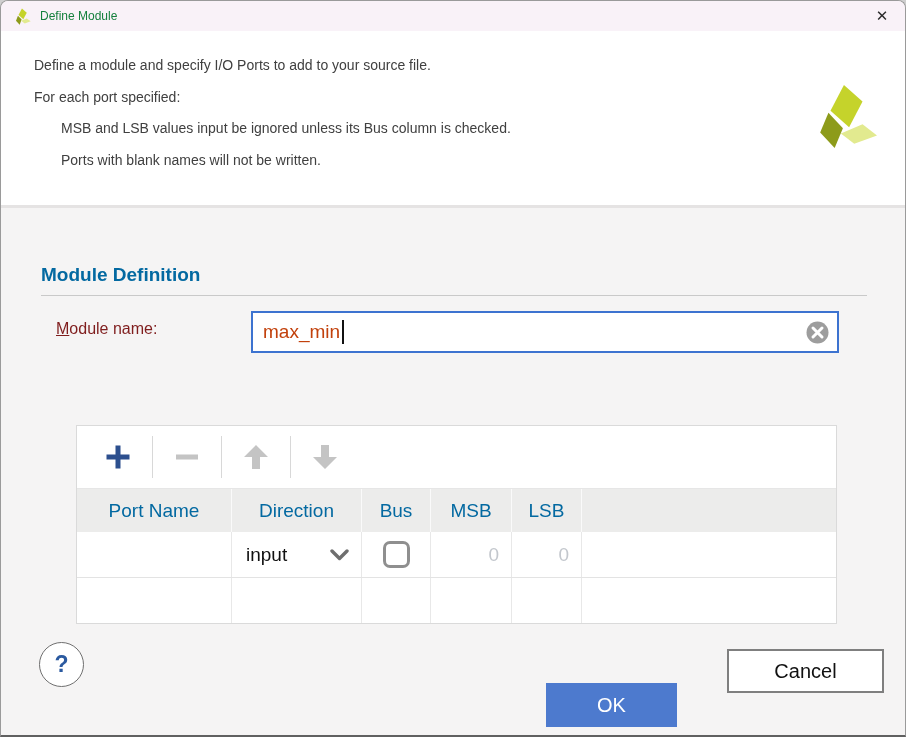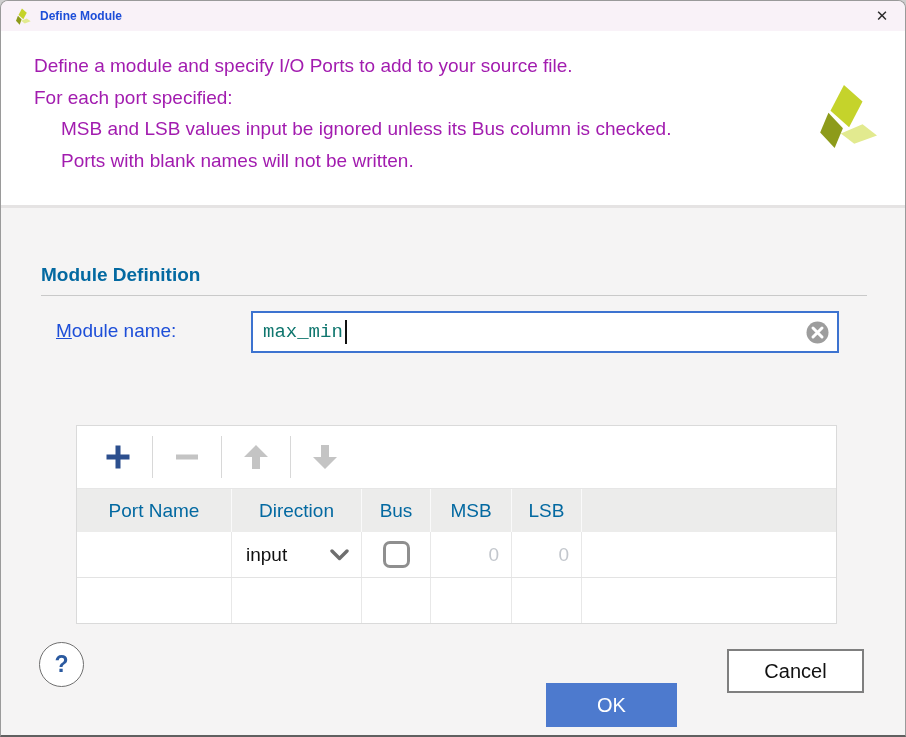--- a/index.html
+++ b/index.html
@@ -8,44 +8,44 @@
     position:relative; width:906px; height:737px;
     background:#f5f4f4; overflow:hidden;
     border:1px solid #9a9a9a; border-bottom:2px solid #606060;
     border-radius:8px 8px 0 0;
   }
   
   .titlebar {
     position:absolute; left:0; top:0; width:100%; height:30px;
     background:#f9f2f8; display:flex; align-items:center; padding-left:13px;
   }
-  .titlebar .title { font-size:12px; color:#1d4ed8; margin-left:9px;font-weight:bold; }
+  .titlebar .title { font-size:12px; color:#15803d; margin-left:9px; }
   .close-btn {
     position:absolute; right:10px; top:4px; width:26px; height:22px;
     display:flex; align-items:center; justify-content:center;
     font-size:15px; color:#2a2a2a; cursor:default; background:transparent; border:none;
   }
   
   .desc-panel {
     position:absolute; left:0; top:30px; width:100%; height:177px;
     background:#ffffff; border-bottom:3px solid #e5e3e3;
-    padding:19px 0 0 33px; font-size:19px; color:#a21caf; line-height:31.5px;
+    padding:19px 0 0 33px; font-size:14px; color:#404040; line-height:31.5px;
   }
   .desc-indent { padding-left:27px; }
   .big-logo { position:absolute; right:28px; top:52px; }
   
   .section-title { position:absolute; font-size:19px; font-weight:bold; color:#0369a1; }
   #module-def-title { left:40px; top:263px; }
   .rule { position:absolute; left:40px; top:294px; width:826px; height:1px; background:#c9c9c9; }
-  .name-label { position:absolute; left:55px; top:319px; font-size:19px; color:#1d4ed8;text-align:right; }
+  .name-label { position:absolute; left:55px; top:319px; font-size:16px; color:#7f1d1d;text-align:right; }
   .name-label .mn { text-decoration:underline; }
   .name-input {
     position:absolute; left:250px; top:310px; width:588px; height:42px;
     background:#fff; border:2px solid #3d73d0; display:flex; align-items:center;
-    padding:0 34px 0 10px; font-size:19px; color:#0f766e;font-family:Liberation Mono, monospace;
+    padding:0 34px 0 10px; font-size:19px; color:#c2410c;
   }
   .caret { display:inline-block; width:2px; height:24px; background:#111; margin-left:2px; }
   .clear-btn {
     position:absolute; right:8px; top:8px; width:23px; height:23px;
     border:none; background:transparent; padding:0; cursor:default;
   }
   #io-title { left:75px; top:387px; }
   
   .table-wrap {
     position:absolute; left:75px; top:424px; width:761px;
@@ -85,21 +85,21 @@
     position:absolute; left:38px; top:641px; width:45px; height:45px;
     border-radius:50%; border:1px solid #6f6f6f; background:#fff;
     font-size:23px; font-weight:bold; color:#2b5aa0; font-family:"Liberation Sans", sans-serif;
   }
   .ok-btn {
     position:absolute; left:545px; top:682px; width:131px; height:44px;
     background:#4d7ace; border:none; color:#fff; font-size:20px;
     font-family:"Liberation Sans", sans-serif;
   }
   .cancel-btn {
-    position:absolute; left:726px; top:648px; width:137px; height:44px;
+    position:absolute; left:726px; top:648px; width:157px; height:44px;
     background:#fff; border:2px solid #7f7f7f; color:#111; font-size:20px;
     font-family:"Liberation Sans", sans-serif;
   }
 </style>
 </head>
 <body>
 
 <div class="window">
 
   <div class="titlebar">

